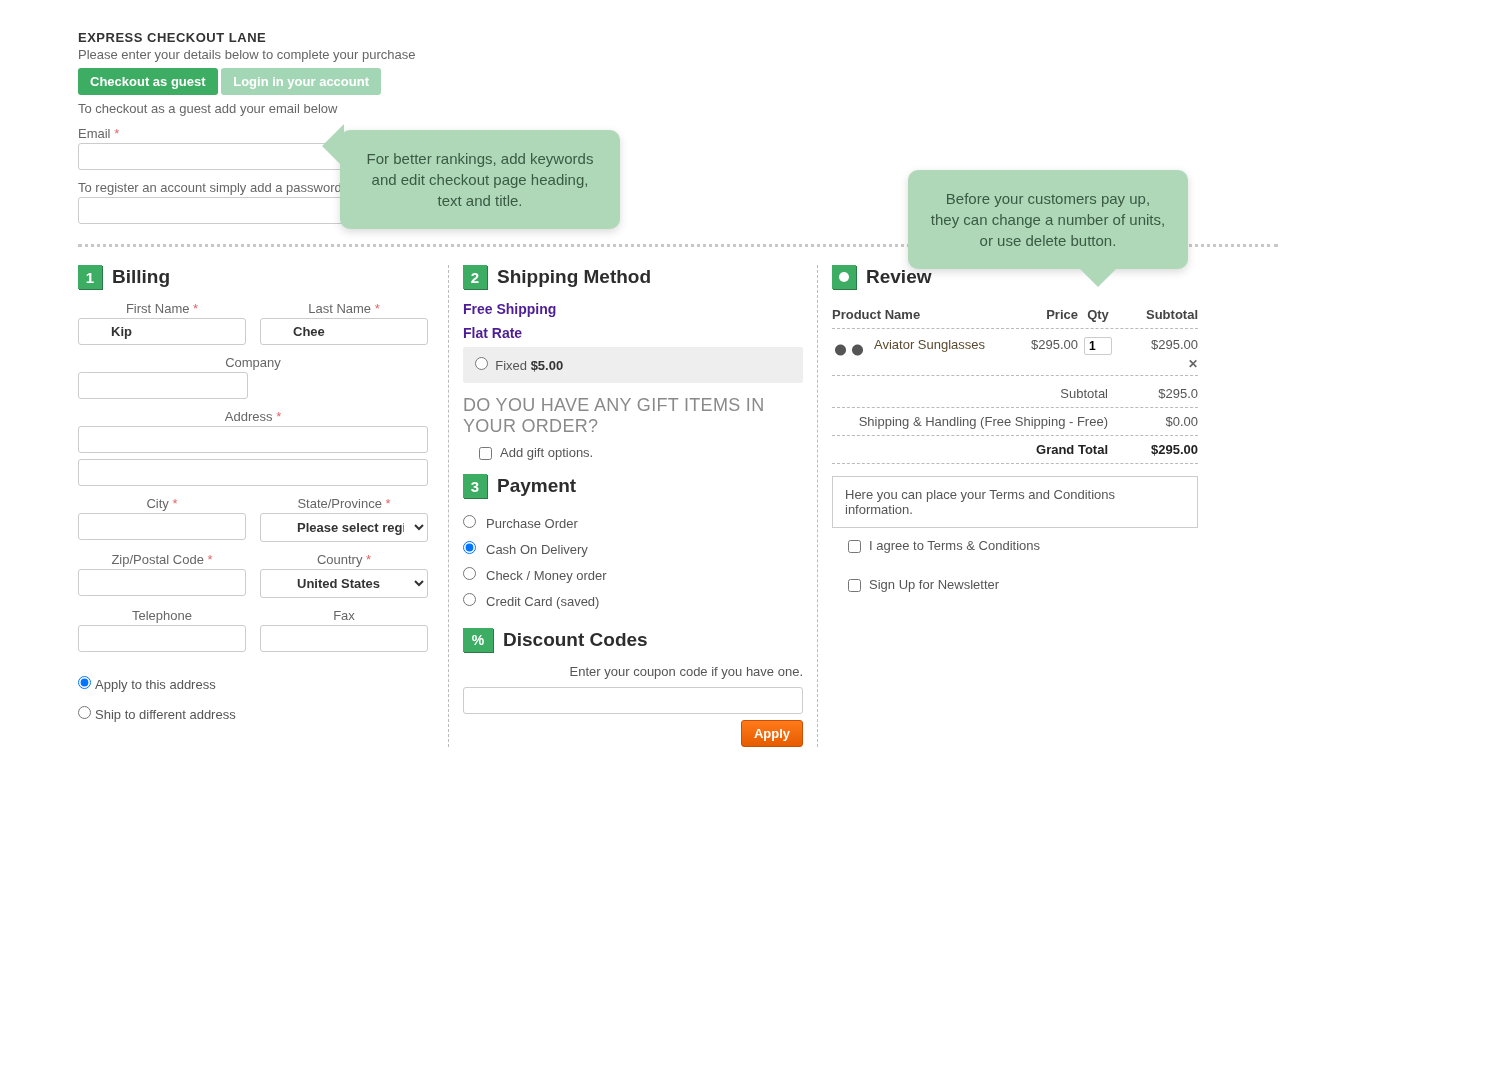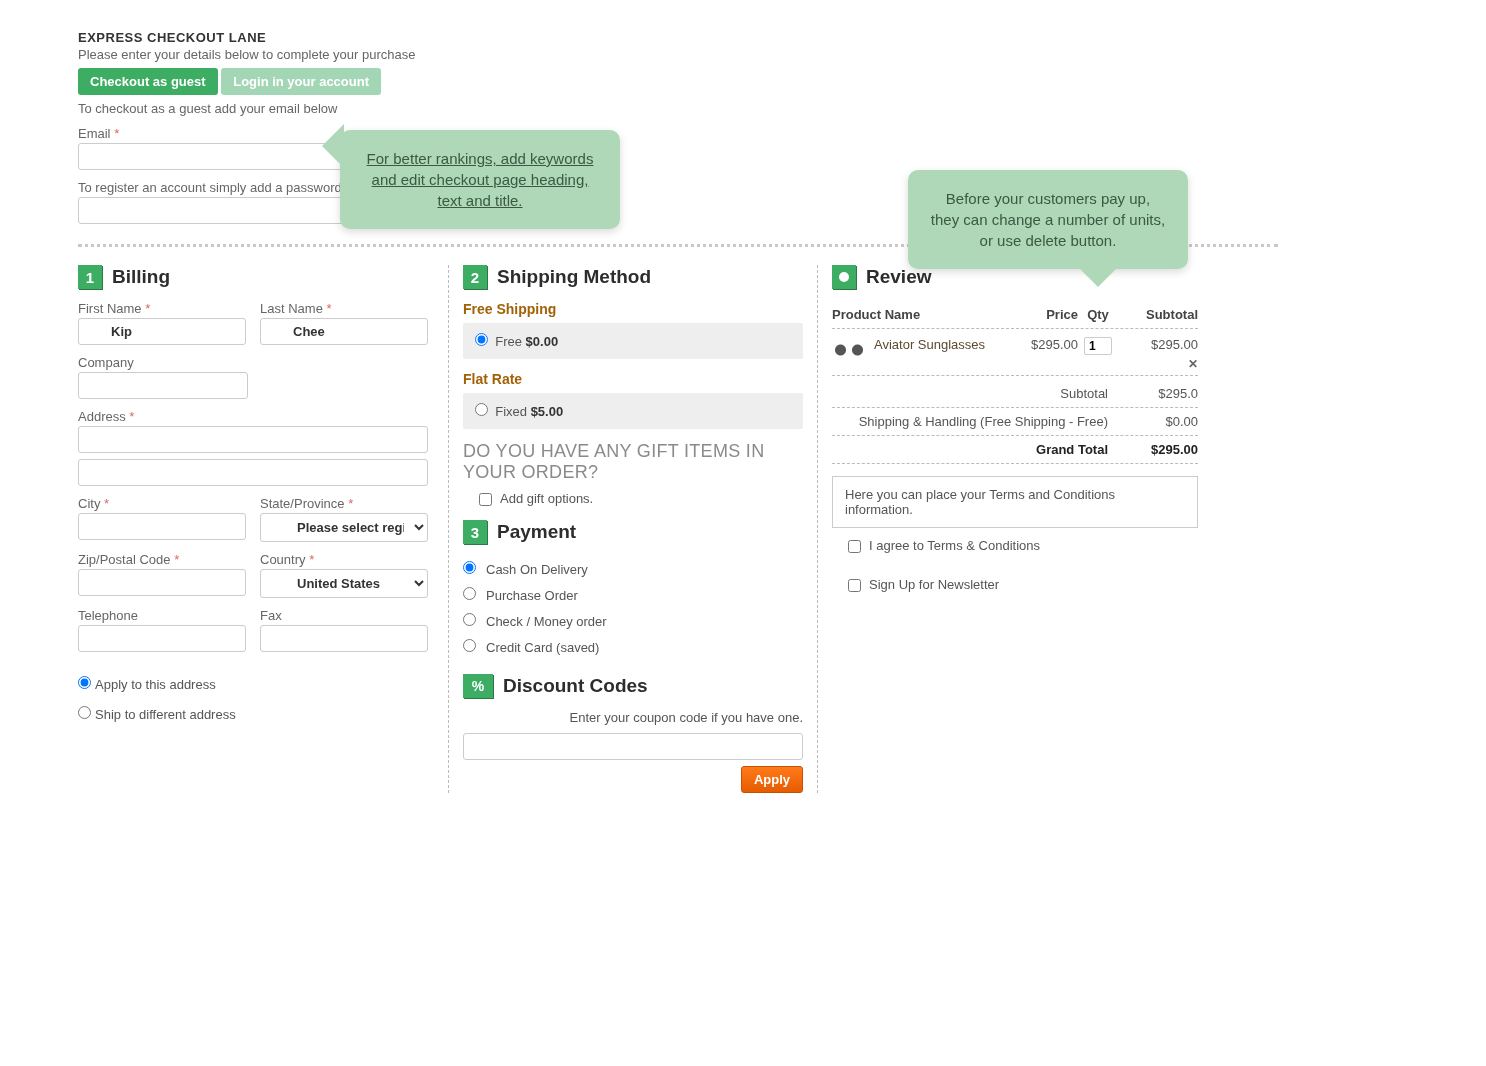--- a/index.html
+++ b/index.html
@@ -87,28 +87,28 @@
   .pct-badge {
     width: 30px; height: 24px;
     background: #3cad63; color: #fff; font-weight: bold;
     display: inline-flex; align-items: center; justify-content: center;
     box-shadow: 1px 1px 0 #2a7a46; font-size: 14px;
   }
   .section-title { font-size: 19px; font-weight: bold; color: #2d2d2d; }
 
   .row { display: flex; gap: 14px; }
   .row .field { flex: 1; }
-  .field label { display: block; margin-bottom: 2px; color: #666; }
+  .field label { display: block; margin-bottom: 2px; color: #666; text-align: center; }
   .field input, .field select { width: 100%; padding-left: 32px; }
   .field { margin-bottom: 10px; }
 
   .radio-line { margin-top: 14px; color: #555; font-size: 13px; }
   .radio-line input { margin-right: 4px; }
 
-  .sub-heading { font-weight: bold; color: #a16207; margin: 8px 0 6px 0; font-size: 14px; }
+  .sub-heading { font-weight: bold; color: #4c1d95; margin: 8px 0 6px 0; font-size: 14px; }
   .ship-option {
     background: #eeeeee;
     padding: 10px 12px;
     border-radius: 2px;
     margin-bottom: 12px;
     color: #555;
   }
   .ship-option b { color: #333; }
   .gift-q { color: #8a8a8a; font-size: 18px; margin: 8px 0; letter-spacing: 0.3px; }
   .chk-line { margin: 6px 0; color: #555; padding-left: 16px; }
@@ -204,21 +204,21 @@
     border-left: none;
   }
   .tooltip.bottom-arrow::after {
     content: "";
     position: absolute;
     bottom: -18px; left: 60%;
     border: 22px solid transparent;
     border-top-color: #aed8b7;
     border-bottom: none;
   }
-  #tip1 { left: 340px; top: 100px; text-decoration: underline; }
+  #tip1 { left: 340px; top: 100px; }
   #tip2 { left: 908px; top: 140px; }
 </style>
 </head>
 <body>
 
 <div class="page-wrap">
 
   <div class="header-block">
     <div class="heading-main">EXPRESS CHECKOUT LANE</div>
     <div class="heading-sub">Please enter your details below to complete your purchase</div>
@@ -319,41 +319,38 @@
       </div>
     </div>
 
     <div class="col2">
       <div class="section-head">
         <span class="step-badge">2</span>
         <span class="section-title">Shipping Method</span>
       </div>
 
       <div class="sub-heading">Free Shipping</div>
-      <div class="ship-option">
-        <input type="radio" name="ship" checked="" style=""> &nbsp;<span>Free </span><b>$0.00</b>
-      </div>
 
       <div class="sub-heading">Flat Rate</div>
       <div class="ship-option">
         <input type="radio" name="ship" style=""> &nbsp;<span>Fixed </span><b>$5.00</b>
       </div>
 
       <div class="gift-q">DO YOU HAVE ANY GIFT ITEMS IN YOUR ORDER?</div>
       <div class="chk-line">
         <input type="checkbox" style=""><span>Add gift options.</span>
       </div>
 
       <div class="section-head" style="margin-top:14px">
         <span class="step-badge">3</span>
         <span class="section-title">Payment</span>
       </div>
       <div class="pay-list">
+        <div class="pay-item"><input type="radio" name="pay" style=""><span>Purchase Order</span></div>
         <div class="pay-item"><input type="radio" name="pay" checked="" style=""><span>Cash On Delivery</span></div>
-        <div class="pay-item"><input type="radio" name="pay" style=""><span>Purchase Order</span></div>
         <div class="pay-item"><input type="radio" name="pay" style=""><span>Check / Money order</span></div>
         <div class="pay-item"><input type="radio" name="pay" style=""><span>Credit Card (saved)</span></div>
       </div>
 
       <div class="discount-block">
         <div class="section-head">
           <span class="pct-badge">%</span>
           <span class="section-title">Discount Codes</span>
         </div>
         <div class="discount-hint">Enter your coupon code if you have one.</div>

